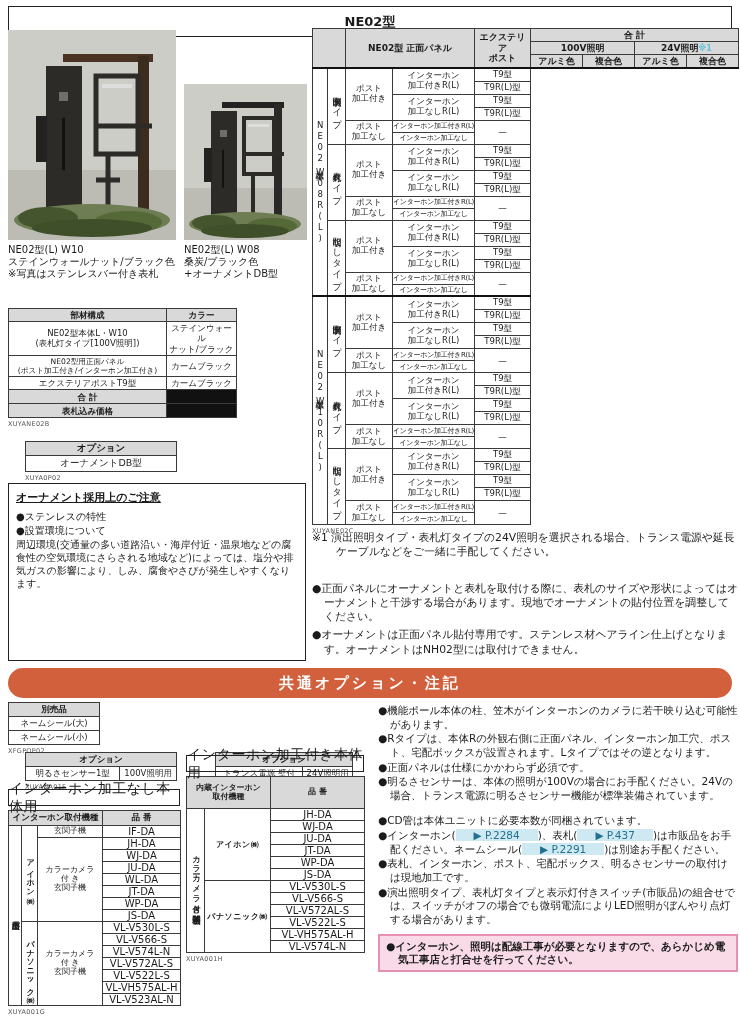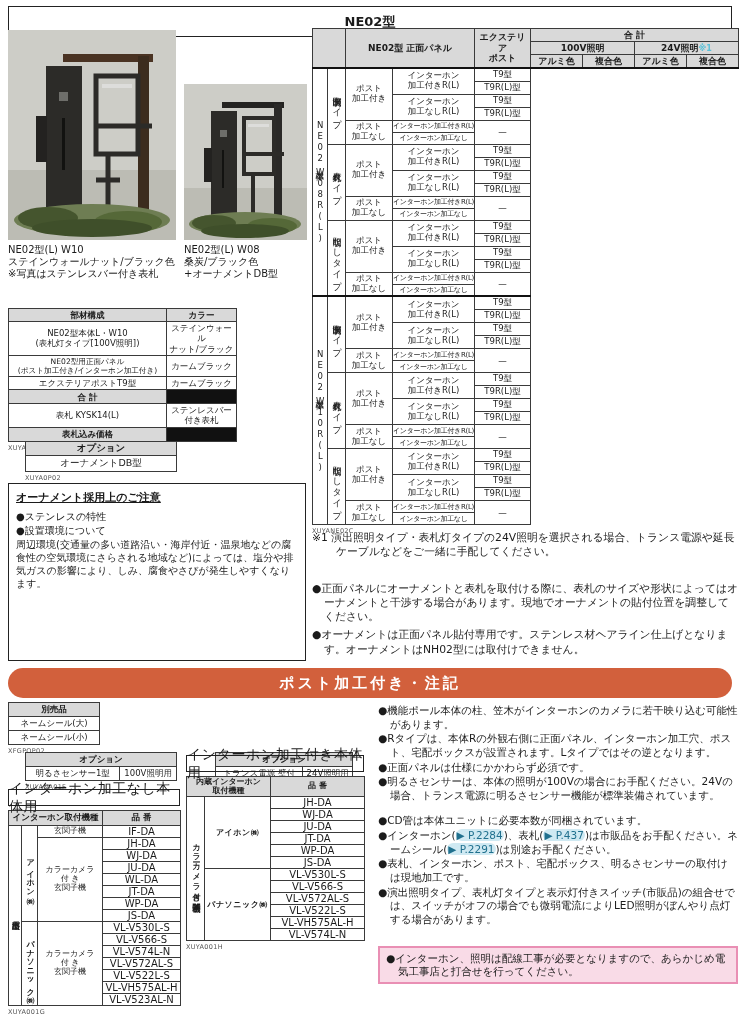--- a/index.html
+++ b/index.html
@@ -91,35 +91,35 @@
   .ih-title { border:1px solid #222; font-weight:normal; font-size:14px; height:17px;
     display:flex; align-items:center; justify-content:center; letter-spacing:.5px; }
   #ih-none-block { left:8px; top:789px; width:174px; }
   #ih-with-block { left:186px; top:755px; width:180px; }
   .ic-table { margin-top:4px; table-layout:fixed; }
   .ic-table th { font-weight:bold; }
   #ic-none-table { width:172px; font-size:8.5px; }
   #ic-none-table thead tr { height:15px; }
   #ic-none-table tbody tr { height:12px; }
   #ic-with-table { width:178px; font-size:8.5px; }
-  #ic-with-table thead tr { height:20px; }
+  #ic-with-table thead tr { height:32px; }
   #ic-with-table thead th { font-size:8px; line-height:1.1; }
   #ic-with-table tbody tr { height:12px; }
   .ic-table td, .ic-table th { text-align:center; }
   .ic-table .vcell { font-size:8px; letter-spacing:.5px; }
   .ic-table .type-cell { font-size:8px; line-height:1.1; }
   .ic-table .model { font-size:10px; }
 
   
   #common-notes { left:378px; top:703px; width:360px; font-size:10.5px; line-height:1.3; }
   #common-notes .note { padding-left:12px; text-indent:-12px; margin-top:1px; }
   #common-notes .note.gap { margin-top:12px; }
-  .pageref { background:var(--ref-bg,#cfe9f2); color:#20708e; padding:0 1px;border-radius:6px; }
-  #warning-box { margin-top:19px; border:2px solid var(--warning-border,#e98fb4);
-    background:var(--warning-bg,#f9dbe7); padding:3px 6px; font-weight:normal; }
+  .pageref { background:var(--ref-bg,#cfe9f2); color:#20708e; padding:0 18px; }
+  #warning-box { margin-top:7px; border:2px solid var(--warning-border,#e98fb4);
+    background:var(--warning-bg,#f9dbe7); padding:3px 6px; font-weight:bold; }
   #warning-box .note { padding-left:12px; text-indent:-12px; }
 </style>
 </head>
 <body>
 
 <div id="title-bar" class="abs">
   <span>NE02型</span>
 </div>
 
 <div id="photo1" class="abs">
@@ -196,25 +196,20 @@
 (ポスト加工付き/インターホン加工付き)</td>
       <td class="pre">カームブラック</td>
     </tr>
     <tr>
       <td>エクステリアポストT9型</td>
       <td>カームブラック</td>
     </tr>
     <tr>
       <td class="gray b" style="height:14px">合 計</td>
       <td class="black-cell"></td>
-    </tr>
-    <tr>
-      <td>表札 KYSK14(L)</td>
-      <td class="pre">ステンレスバー
-付き表札</td>
     </tr>
     <tr>
       <td class="gray b" style="height:14px">表札込み価格</td>
       <td class="black-cell"></td>
     </tr>
   </tbody>
     </table>
   <div class="code">XUYANE02B</div>
 </div>
 
@@ -448,21 +443,21 @@
   <div class="code">XUYANE02C</div>
 </div>
 
 <div id="spec-notes" class="abs">
   <div class="hang22"><span>※1</span> <span>演出照明タイプ・表札灯タイプの24V照明を選択される場合、トランス電源や延長ケーブルなどをご一緒に手配してください。</span></div>
   <div class="hang12 big-gap"><span>●</span><span>正面パネルにオーナメントと表札を取付ける際に、表札のサイズや形状によってはオーナメントと干渉する場合があります。現地でオーナメントの貼付位置を調整してください。</span></div>
   <div class="hang12 nb"><span>●</span><span>オーナメントは正面パネル貼付専用です。ステンレス材ヘアライン仕上げとなります。オーナメントはNH02型には取付けできません。</span></div>
 </div>
 
 <div id="banner" class="abs">
-  <span>ポスト加工付き・注記</span>
+  <span>共通オプション・注記</span>
 </div>
 
 <div id="sep-block" class="abs">
   <table class="small-tbl">
     <tbody>
         <tr>
           <th class="gray">別売品</th>
         </tr>
     <tr>
           <td>ネームシール(大)</td>

